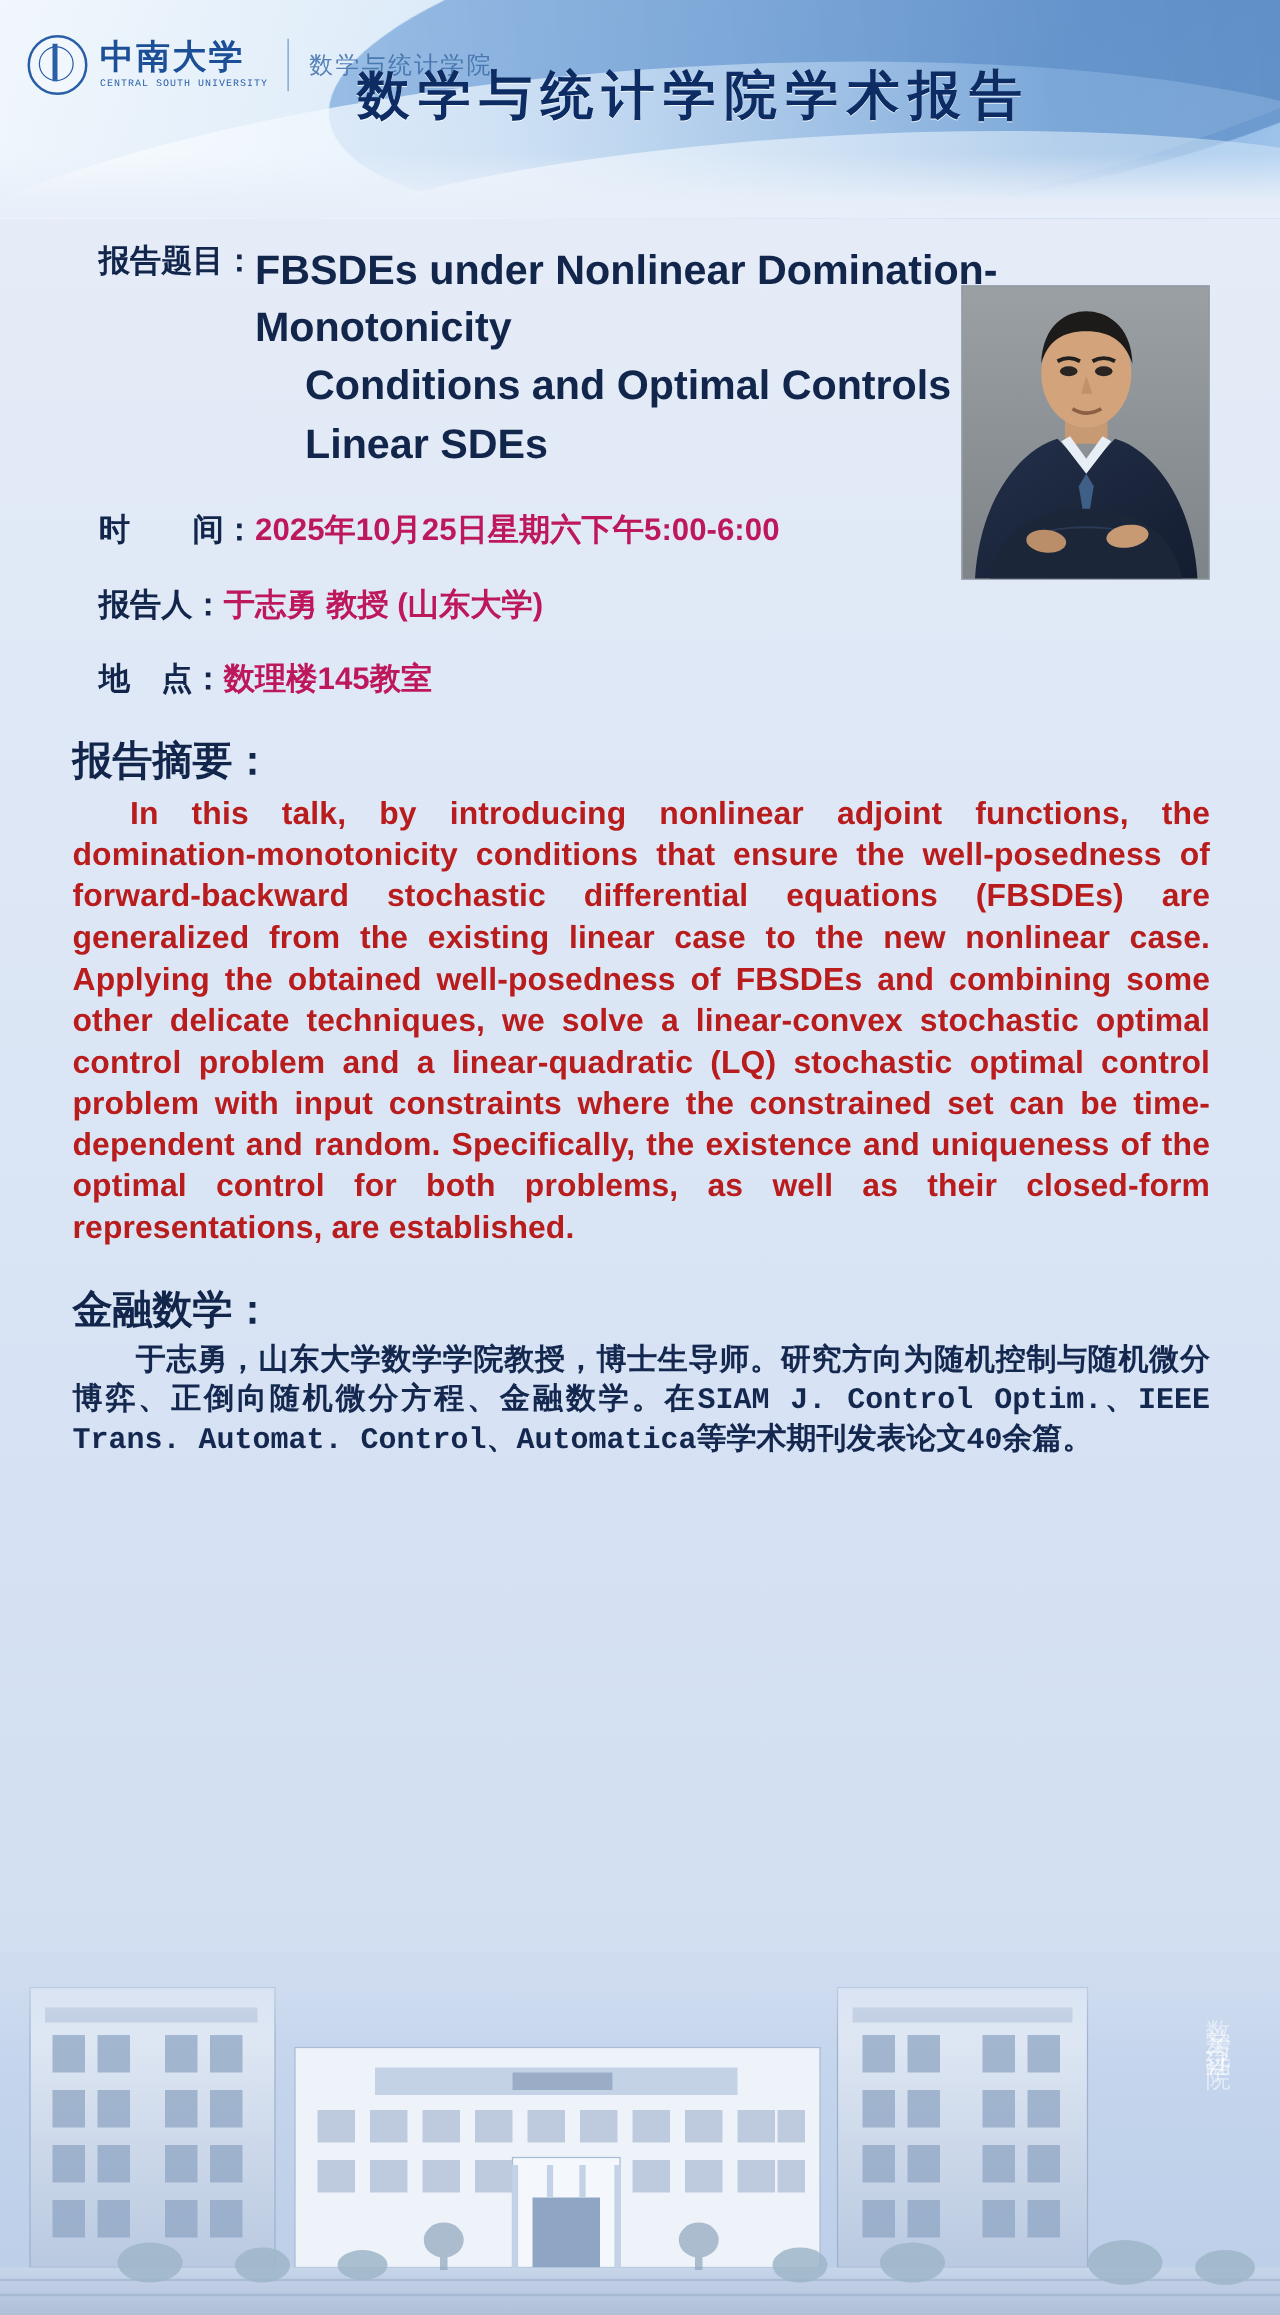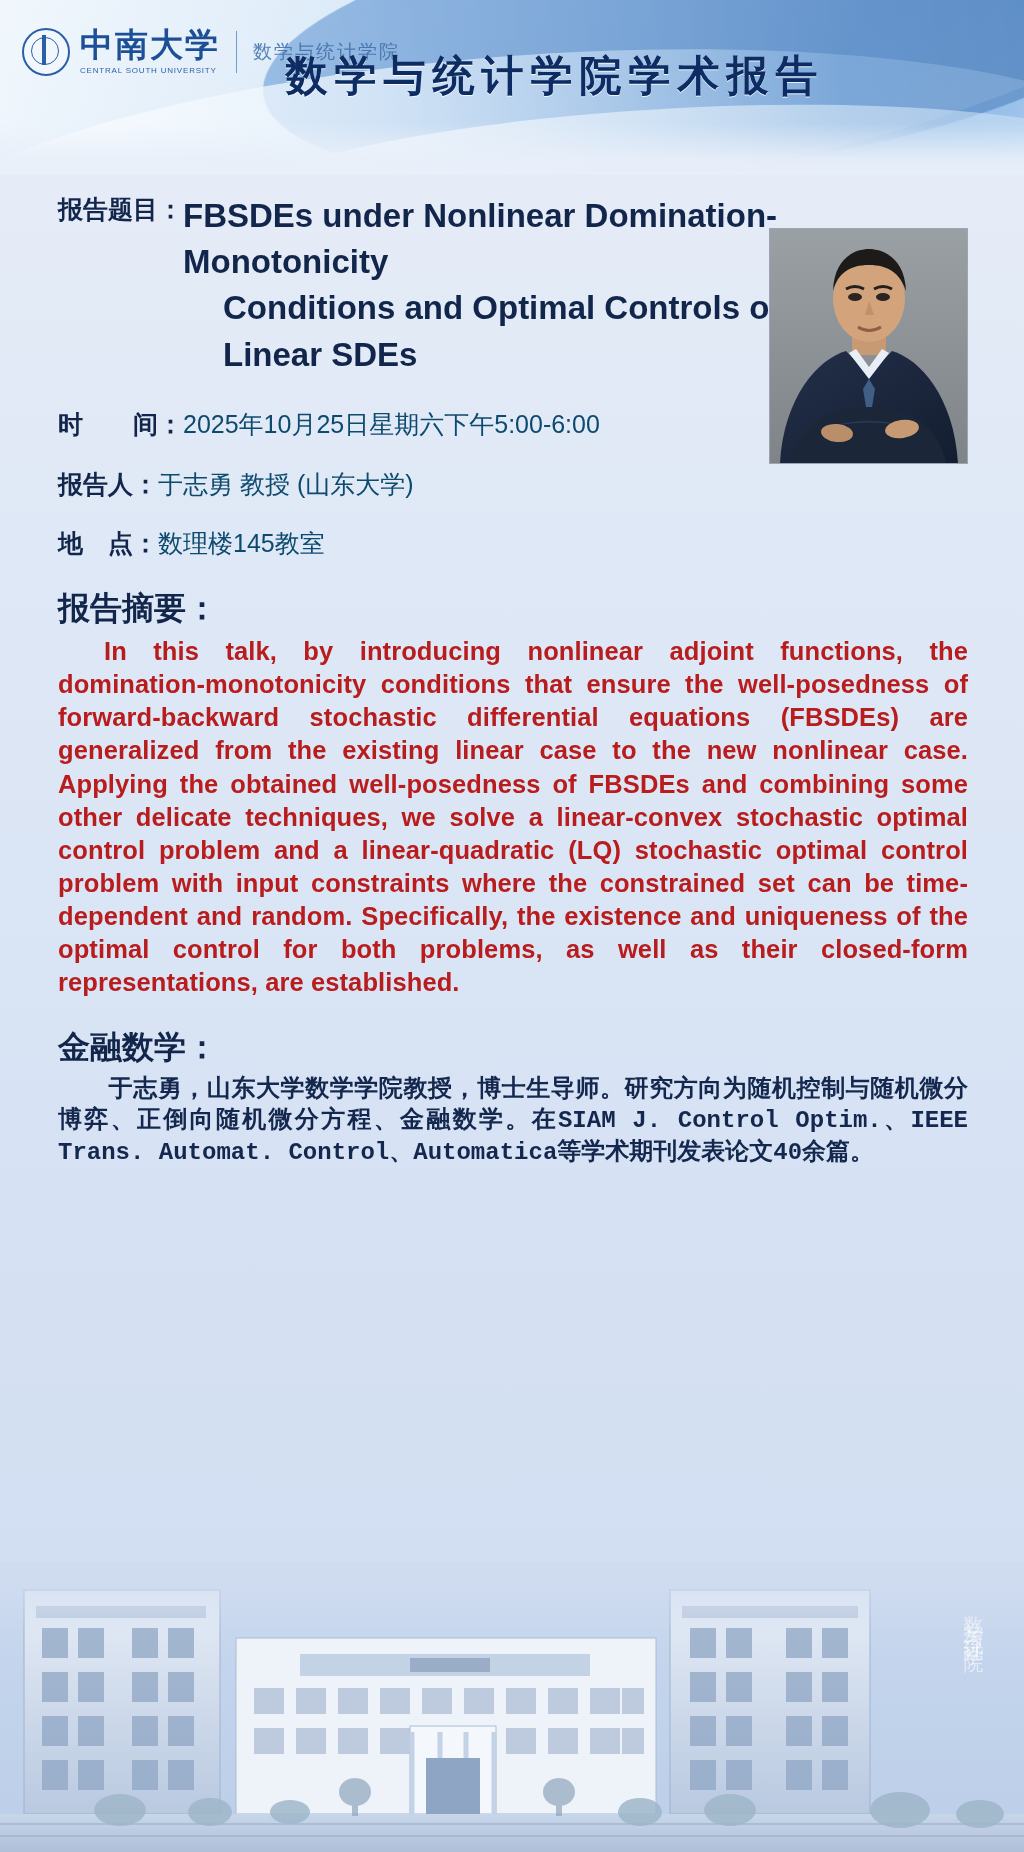--- a/index.html
+++ b/index.html
@@ -105,30 +105,31 @@
   .logo-mark::after {
     content: "";
     position: absolute;
     left: 18px; top: 5px;
     width: 4px; height: 30px;
     background: #2a5fa8;
   }
   .logo-texts { display: flex; flex-direction: column; line-height: 1; }
   .logo-cn {
     font-family: "Liberation Serif", "DejaVu Serif", serif;
-    font-size: 33px;
+    font-size: 27px;
     font-weight: bold;
     color: #1c4f96;
     letter-spacing: 2px;
   }
   .logo-en {
     font-size: 8px;
     color: #2a5fa8;
     letter-spacing: 0.8px;
     margin-top: 5px;
+    font-family: Liberation Mono, monospace;
   }
   .logo-divider {
     width: 1px; height: 42px;
     background: #6f9ed0;
     margin: 0 6px;
   }
   .logo-dept {
     font-size: 19px;
     color: #3d6ea8;
     letter-spacing: 2px;
@@ -161,36 +162,37 @@
     display: flex;
     align-items: flex-start;
     margin-bottom: 26px;
   }
   .label {
     font-size: 25px;
     font-weight: bold;
     color: #12264c;
     white-space: nowrap;
     line-height: 1.35;
+    margin-left: 21px;
   }
   .title-row { margin-bottom: 30px; }
   .title-value {
     font-size: 33px;
     font-weight: bold;
     color: #12264c;
     line-height: 1.4;
     max-width: 620px;
     text-align: left;
   }
   .title-value .line2 { display: block; padding-left: 40px; }
 
   .value {
     font-size: 25px;
-    font-weight: normal;
-    color: #0c4a6e;
+    font-weight: bold;
+    color: #be185d;
     line-height: 1.35;
   }
 
   .portrait {
     position: absolute;
     right: 56px;
     top: 228px;
     width: 197px;
     height: 234px;
     border: 1px solid #9aa6b4;

